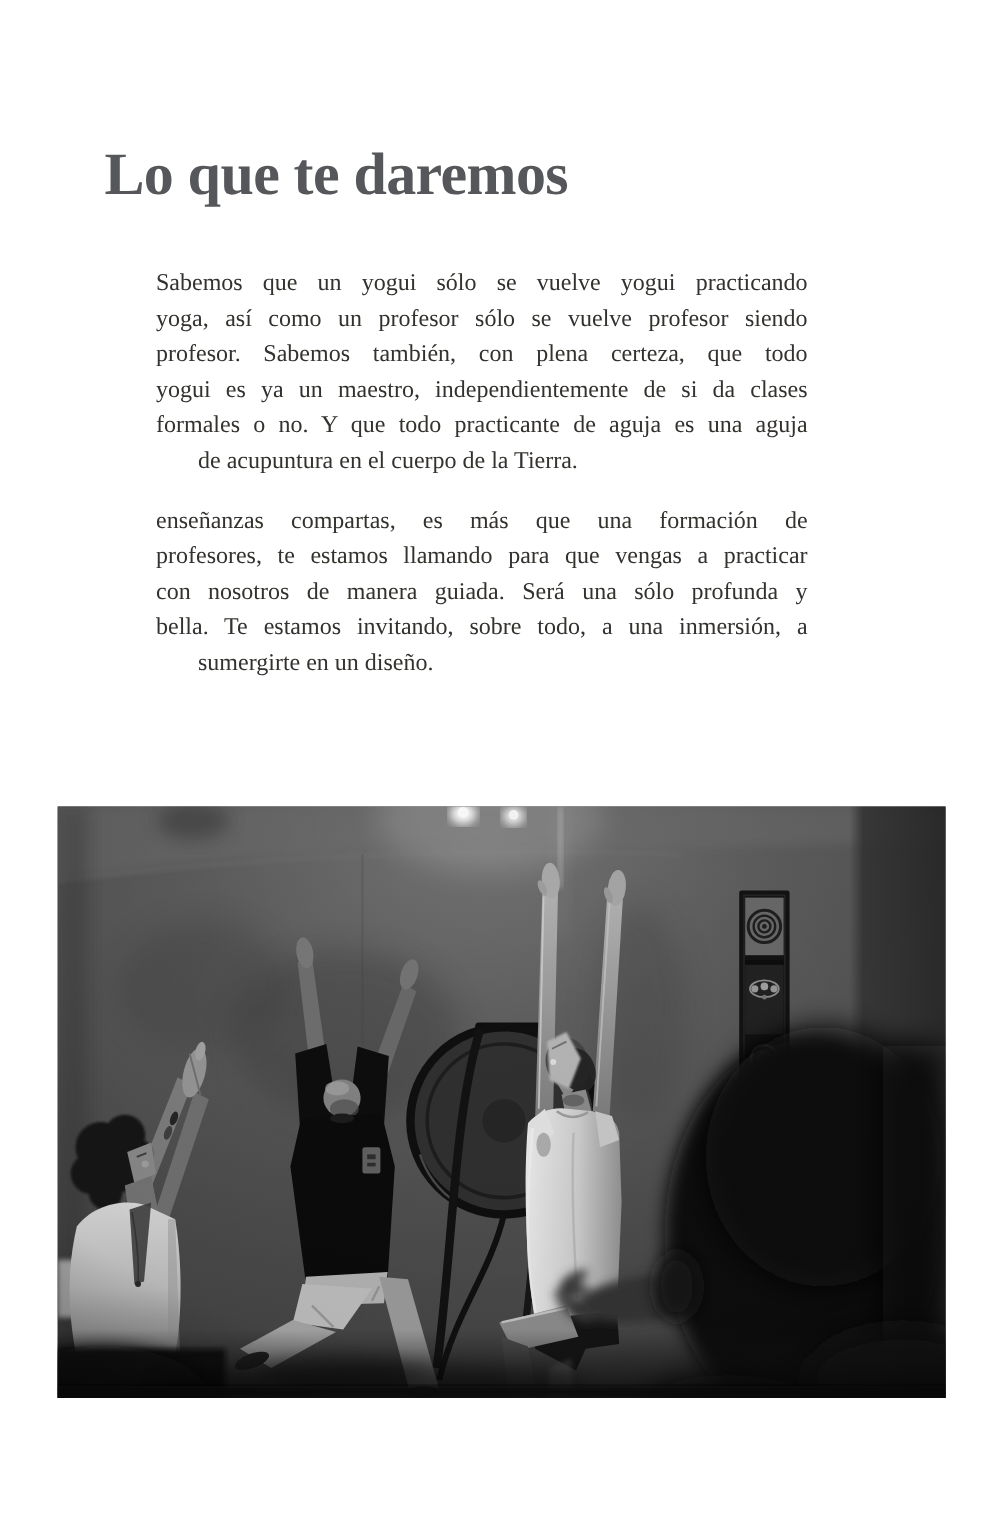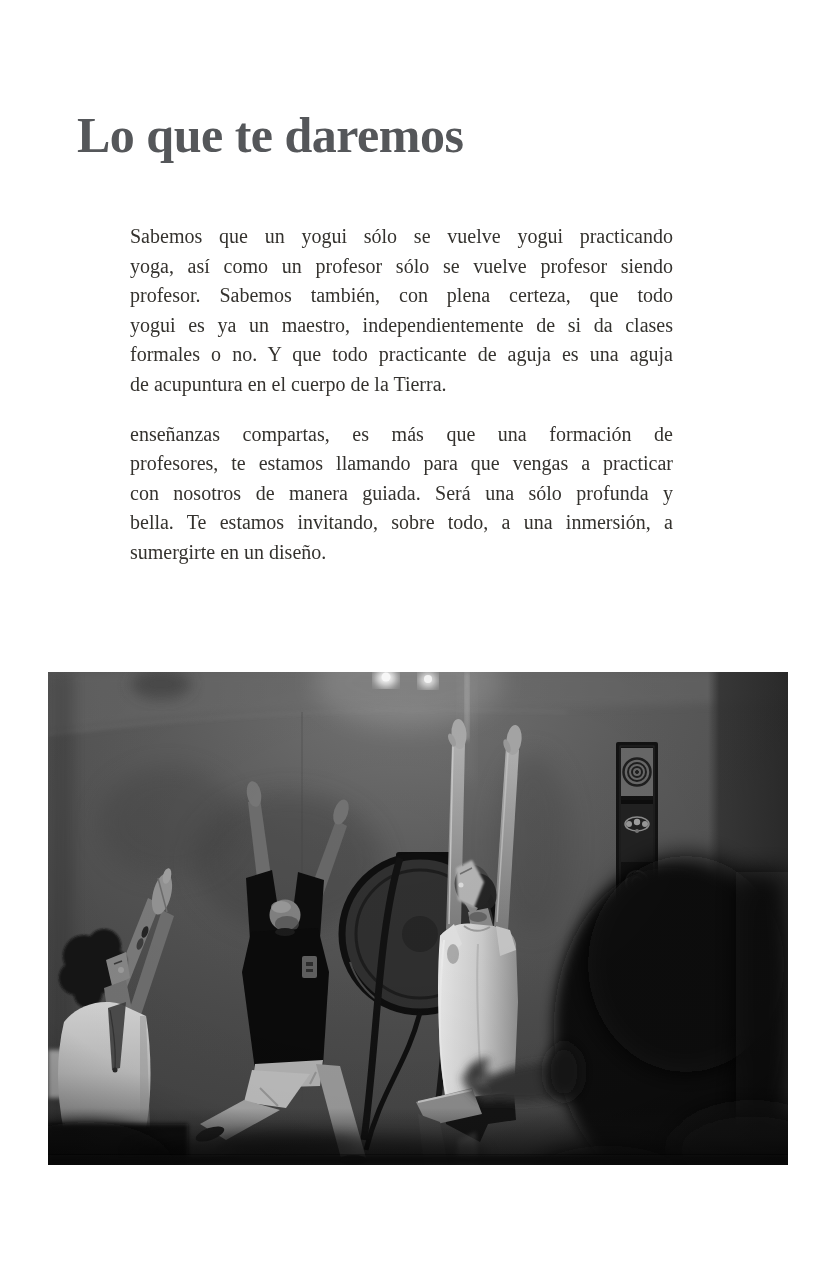--- a/index.html
+++ b/index.html
@@ -1,31 +1,31 @@
 <!DOCTYPE html>
 <html><head>
 <meta charset="utf-8">
 <style>
   html,body{margin:0;padding:0;}
   body{
     width:829px;height:1280px;background:#ffffff;position:relative;
     font-family:"Liberation Serif", serif;overflow:hidden;
   }
   .page-title{
-    position:absolute;left:75px;top:108px;margin:2px;
+    position:absolute;left:75px;top:108px;margin:12px;
     font-size:50px;font-weight:bold;line-height:1;
     color:#55575a;letter-spacing:-0.5px;
   }
   .body-text{
     position:absolute;left:130px;top:222px;width:543px;
     font-size:20px;line-height:29.6px;color:#34322e;
   }
   .para{margin:0 0 20px 0;}
   .jline{text-align:justify;text-align-last:justify;-moz-text-align-last:justify;}
-  .jline.last{text-align-last:left;-moz-text-align-last:left;}
+  .jline.last{text-align-last:left;margin-left:35px;-moz-text-align-last:left;}
   .photo{
     position:absolute;left:48px;top:672px;width:740px;height:493px;margin:0;
     background:#4e4e4e;
   }
   .photo svg{display:block;width:740px;height:493px;}
 </style>
 </head>
 <body>
 
 <h1 class="page-title">Lo que te daremos</h1>

